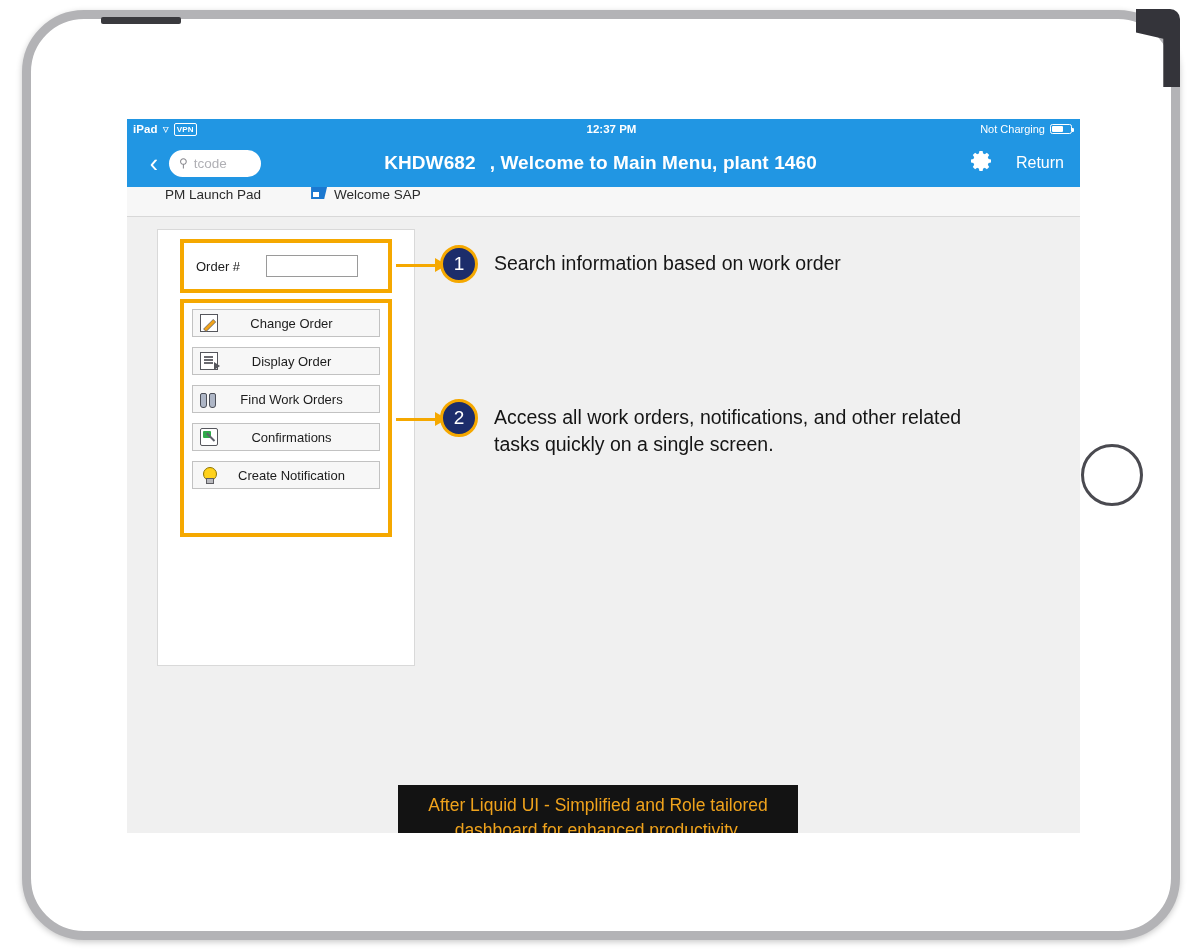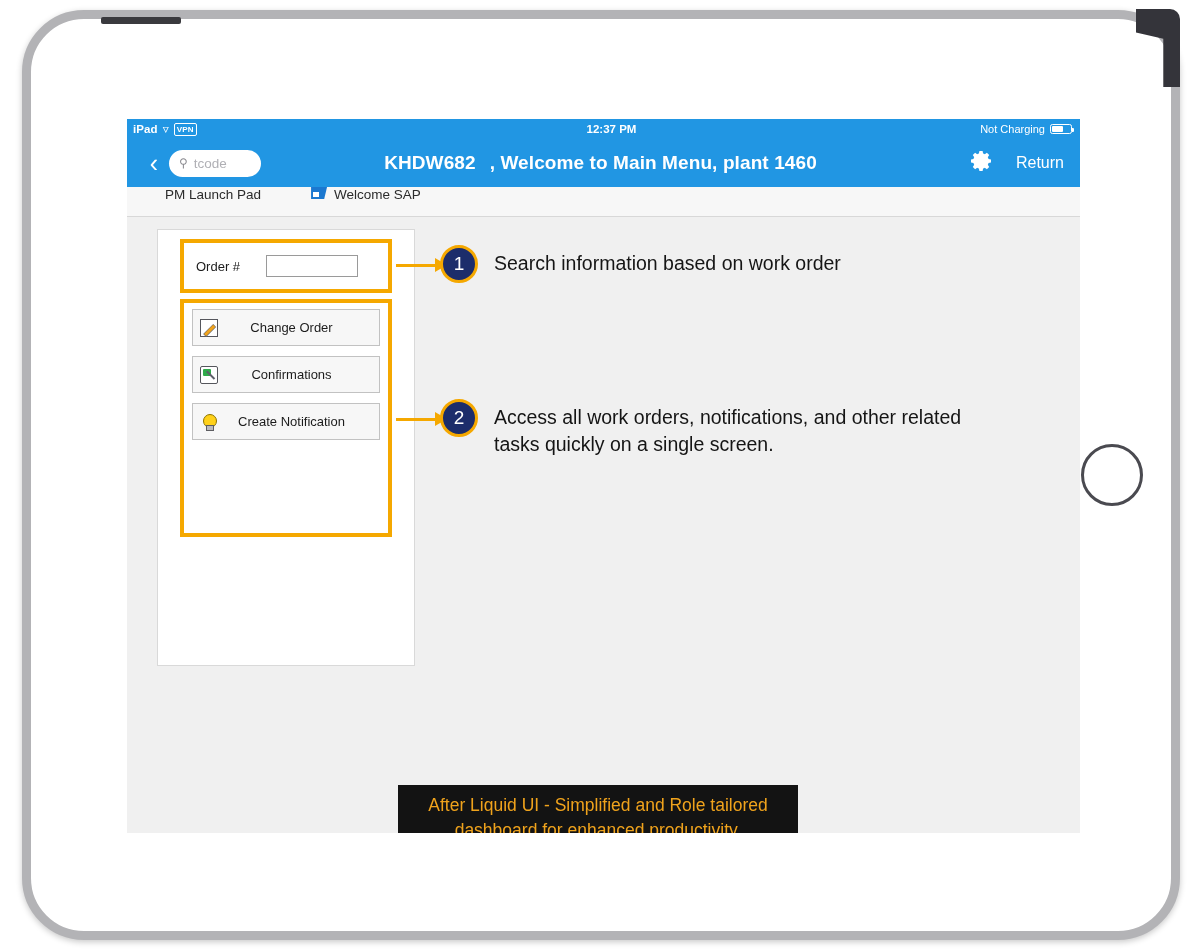--- a/index.html
+++ b/index.html
@@ -203,21 +203,21 @@
   
   #menu-highlight {
     position: absolute;
     left: 53px; top: 82px;
     width: 212px; height: 238px;
     border: 4px solid #f5a800;
     background: #ffffff;
     padding: 6px 8px;
   }
   .menu-button {
-    height: 37px;
+    height: 28px;
     margin-bottom: 10px;
     background: #f7f7f7;
     border: 1px solid #c2c2c2;
     display: flex; align-items: center;
     cursor: pointer;
     position: relative;
   }
   .menu-button:last-child { margin-bottom: 0; }
   .menu-button .mb-icon {
     width: 18px; height: 18px;
@@ -425,20 +425,31 @@
       <span id="order-label">Order #</span>
       <input id="order-input" type="text" placeholder="" style="">
     </div>
 
     <div id="menu-highlight">
       <div class="menu-button">
         <span class="mb-icon icon-edit-order"></span>
         <span class="mb-label">Change Order</span>
       </div>
       <div class="menu-button">
+        <span class="mb-icon icon-display-order"></span>
+        <span class="mb-label">Display Order</span>
+      </div>
+      <div class="menu-button">
+        <span class="mb-icon icon-binoculars">
+            <span></span>
+            <span></span>
+          </span>
+        <span class="mb-label">Find Work Orders</span>
+      </div>
+      <div class="menu-button">
         <span class="mb-icon icon-confirmations"></span>
         <span class="mb-label">Confirmations</span>
       </div>
       <div class="menu-button">
         <span class="mb-icon icon-lightbulb"></span>
         <span class="mb-label">Create Notification</span>
       </div>
     </div>
 
     <div class="connector" style="left:269px; top:47px; width:40px;">

